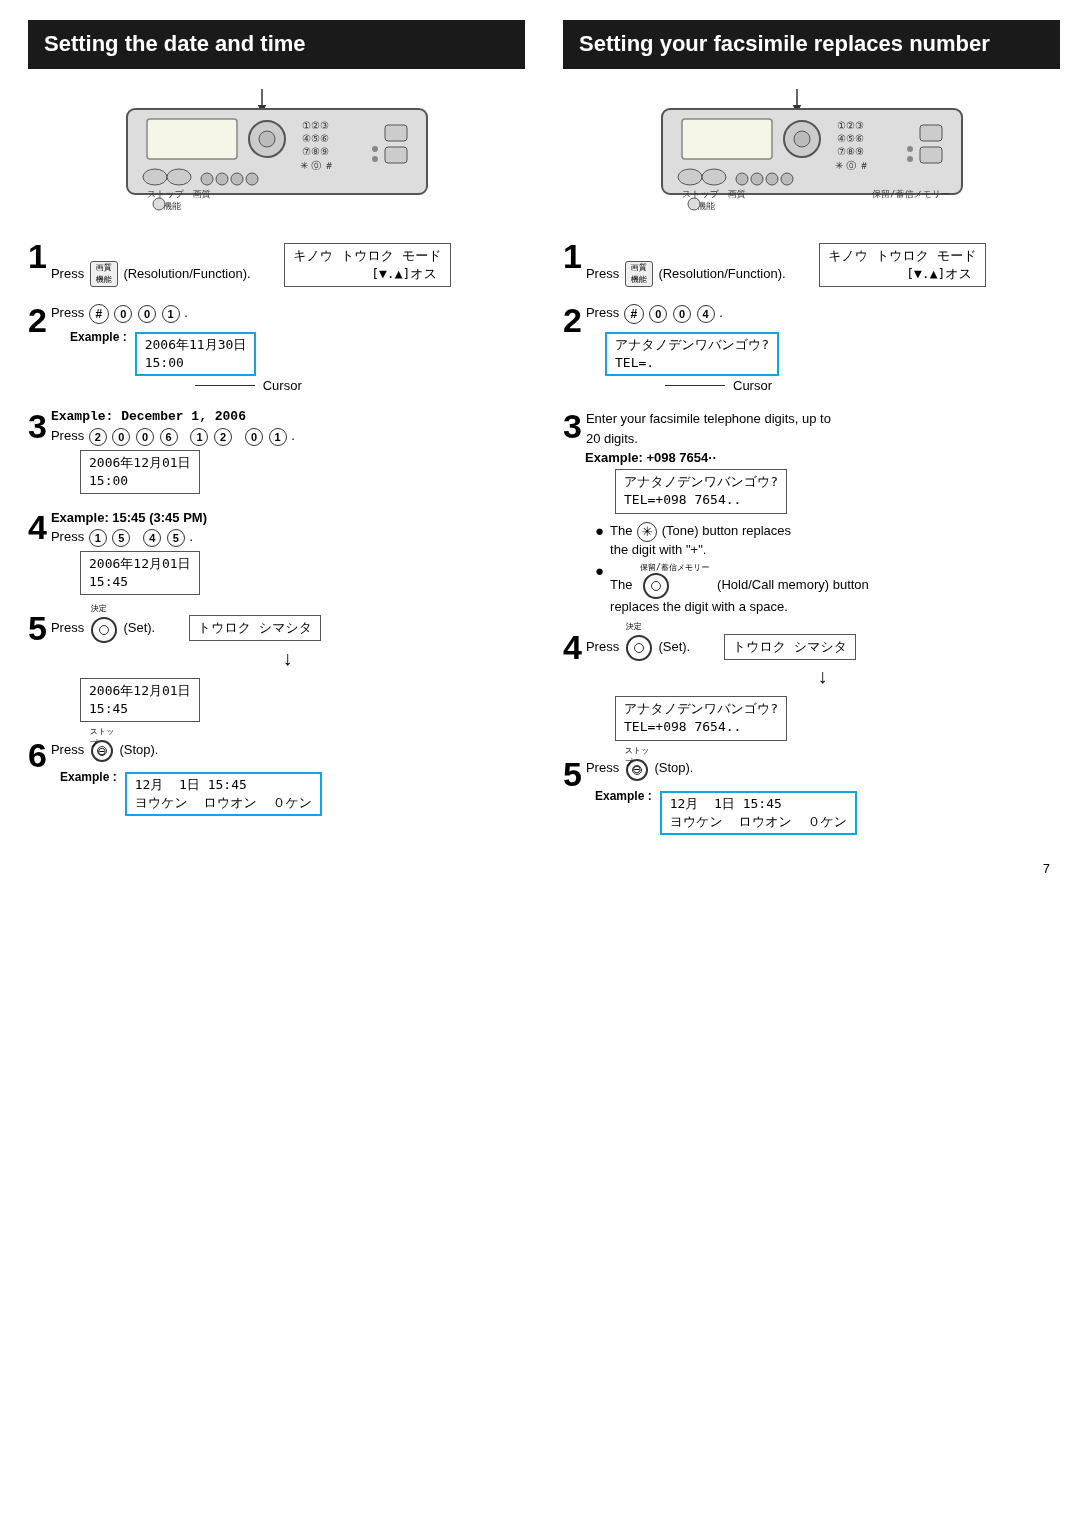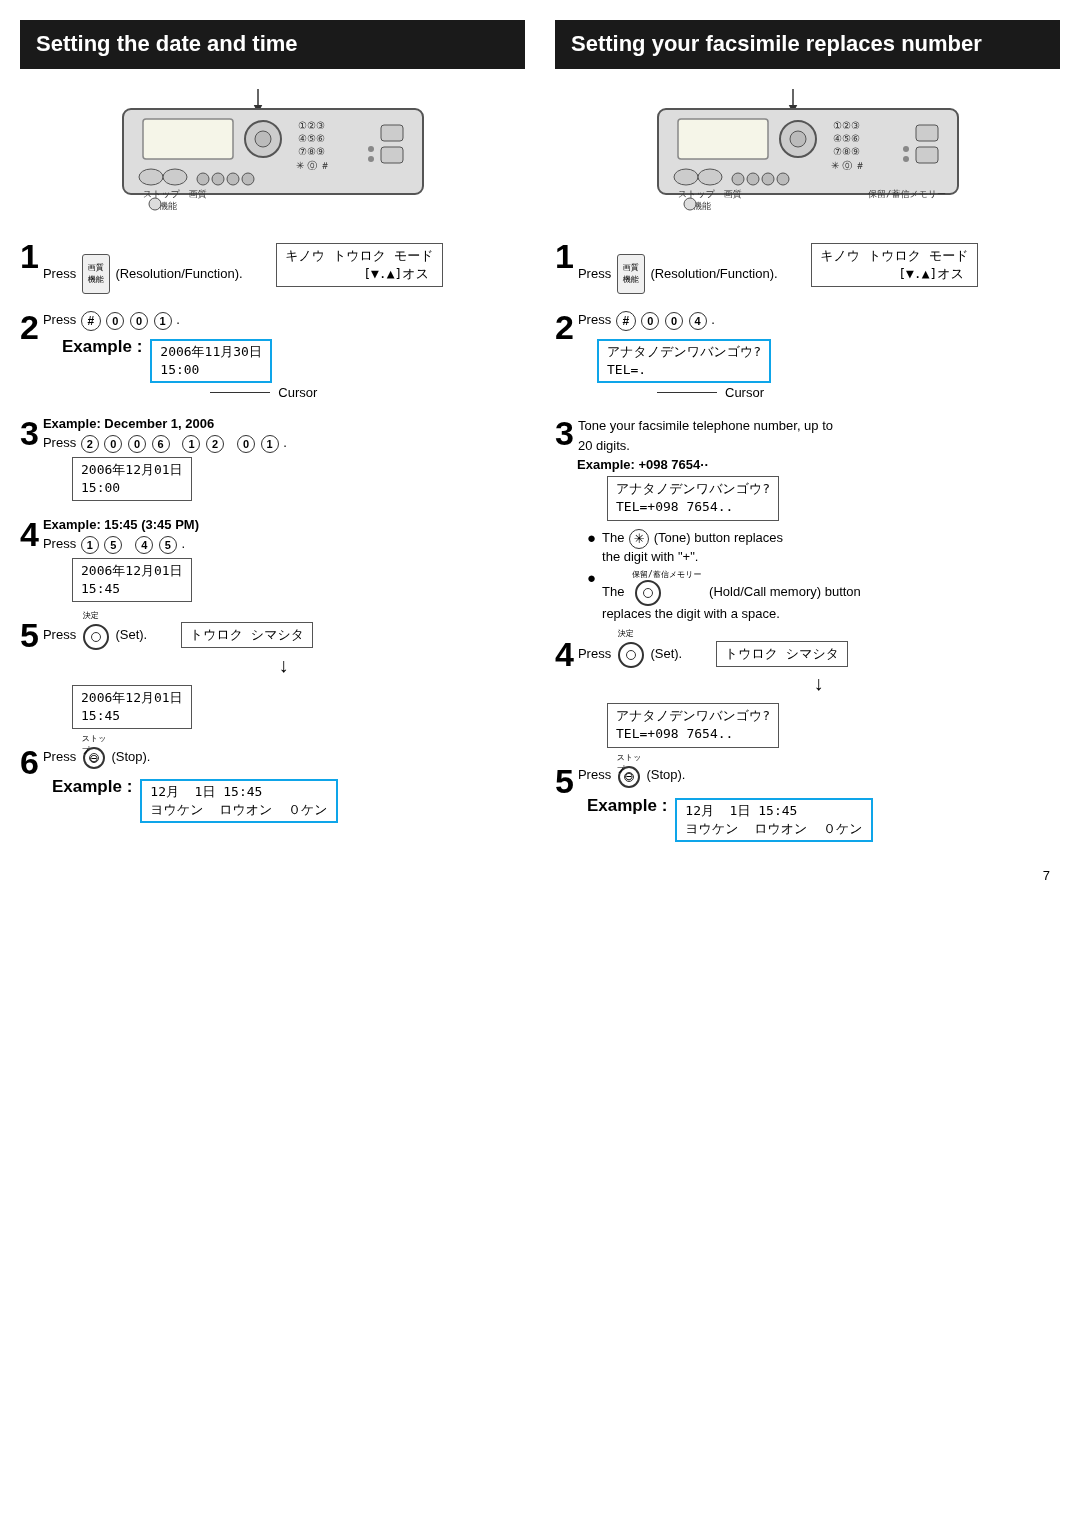--- a/index.html
+++ b/index.html
@@ -12,20 +12,21 @@
       padding: 20px;
       color: #000;
     }
     .page-layout {
       display: flex;
       gap: 30px;
       width: 100%;
     }
     .column {
       flex: 1;
+      margin-left: 8px;
     }
     .section-header {
       background: #1a1a1a;
       color: #fff;
       padding: 10px 16px;
       font-size: 22px;
       font-weight: bold;
       margin-bottom: 18px;
       line-height: 1.3;
     }
@@ -59,21 +60,21 @@
       border: 2px solid #0ea5e9;
       padding: 2px 8px;
       font-size: 12px;
       background: #fff;
       margin-top: 2px;
       font-family: monospace;
       line-height: 1.4;
     }
     .example-label {
       font-weight: bold;
-      font-size: 17px;
+      font-size: 12px;
     }
     .display-box {
       border: 1px solid #555;
       padding: 3px 8px;
       font-size: 12px;
       display: inline-block;
       font-family: monospace;
       background: #fff;
       line-height: 1.4;
       margin-left: 30px;
@@ -156,21 +157,21 @@
       display: flex;
       align-items: center;
       justify-content: center;
     }
     .func-btn {
       display: inline-flex;
       align-items: center;
       justify-content: center;
       border: 1px solid #555;
       border-radius: 3px;
-      padding: 7px 5px;
+      padding: 0 5px;
       font-size: 10px;
       vertical-align: middle;
       background: #f0f0f0;
       margin: 0 2px;
     }
     .star-btn {
       display: inline-flex;
       align-items: center;
       justify-content: center;
       width: 20px;
@@ -311,21 +312,21 @@
                 <span>Cursor</span>
               </div>
             </div>
           </div>
         </div>
       </div>
 
       <div class="step">
         <span class="step-number">3</span>
         <div class="step-content">
-          <div style="margin-top:2px;"><b>Example: December 1, 2006</b></div>
+          <div style="margin-top:2px;font-family:Liberation Mono, monospace;"><b>Example: December 1, 2006</b></div>
           <div style="margin-top:2px;" class="step-text">
             Press
             <span class="circle-btn">2</span>
             <span class="circle-btn">0</span>
             <span class="circle-btn">0</span>
             <span class="circle-btn">6</span>
             &nbsp;
             <span class="circle-btn">1</span>
             <span class="circle-btn">2</span>
             &nbsp;
@@ -484,21 +485,21 @@
               <span>Cursor</span>
             </div>
           </div>
         </div>
       </div>
 
       <div class="step">
         <span class="step-number">3</span>
         <div class="step-content">
           <div class="step-text">
-            <span>Tone your facsimile telephone number, up to</span>
+            <span>Enter your facsimile telephone digits, up to</span>
           </div>
           <div class="step-text">20 digits.</div>
           <div style="margin-top:2px;"><b>Example: +098 7654··</b></div>
           <div class="display-box" style="margin-top:4px;">
             <span class="jap display-content">アナタノデンワバンゴウ?</span><br>
             <span class="display-content">TEL=+098 7654..</span>
           </div>
           
           <div class="bullet-list">
             <div class="bullet-item">

